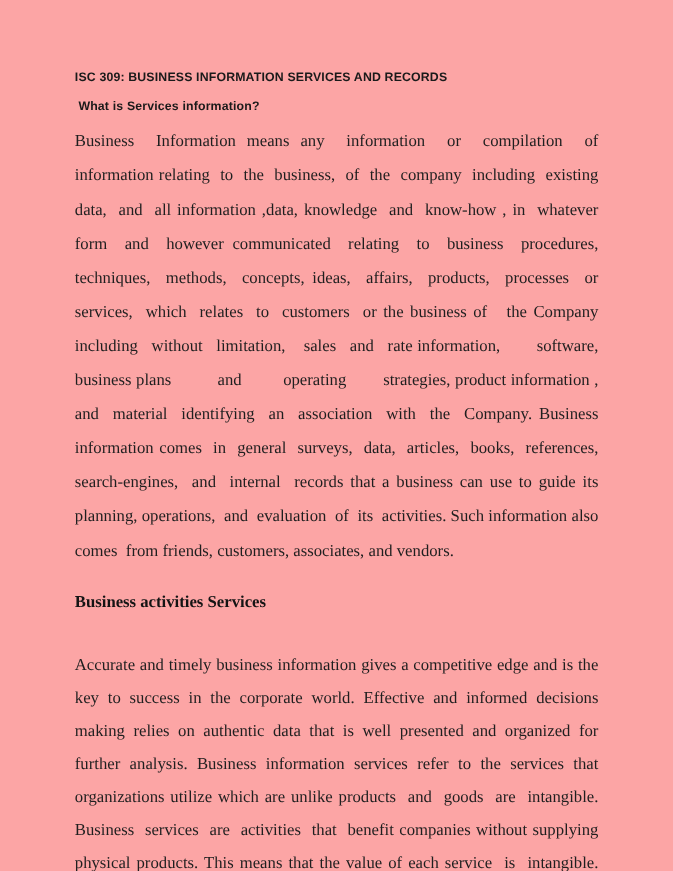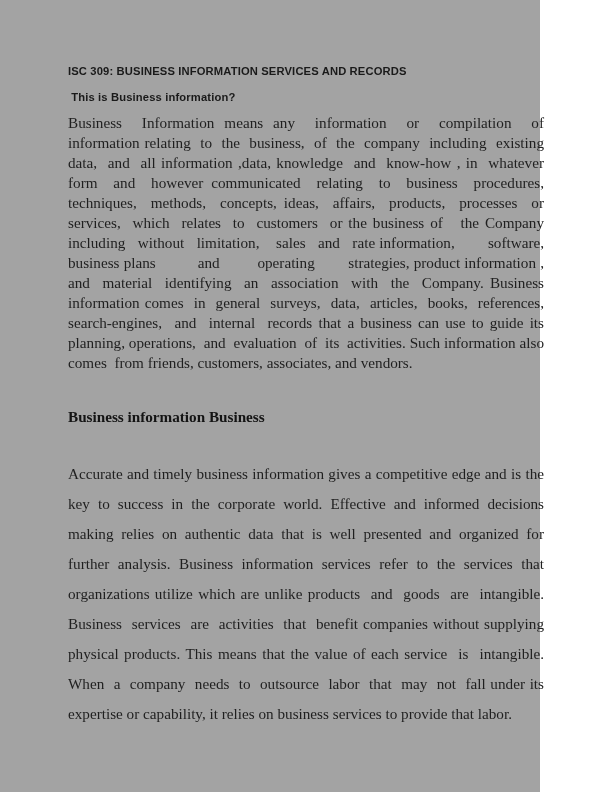--- a/index.html
+++ b/index.html
@@ -11,23 +11,23 @@
     width: 612px;
     height: 792px;
     overflow: hidden;
     font-family: "Liberation Serif", "DejaVu Serif", serif;
     color: #1c1c1c;
     -webkit-font-smoothing: antialiased;
   }
 
   .page {
     position: relative;
-    width: 540px;
+    width: 612px;
     height: 792px;
-    background: #a3a3a3;
+    background: #fca5a5;
     box-sizing: border-box;
   }
 
   .content {
     position: absolute;
     left: 68px;
     top: 64px;
     width: 476px;
   }
 
@@ -72,48 +72,48 @@
     color: #1f1f1f;
     text-align: justify;
     text-justify: inter-word;
     margin: 0;
     padding: 0;
     white-space: pre-wrap;
     hyphens: none;
   }
 
   .para-intro {
-    line-height: 20px;
-    margin-bottom: 12px;
+    line-height: 31px;
+    margin-bottom: 0;
   }
 
   .para-body {
     line-height: 30px;
   }
 
   
   .gap-after-intro   { height: 22px; }
   .gap-after-heading { height: 16px; }
   .gap-between-paras { height: 16px; }
 </style>
 </head>
 <body>
 
 <div class="page">
   <div class="content">
 
     <h1 class="doc-title">ISC 309: BUSINESS INFORMATION SERVICES AND RECORDS</h1>
 
-    <h2 class="doc-subtitle"> This is Business information?</h2>
+    <h2 class="doc-subtitle"> What is Services information?</h2>
 
     <p class="para para-intro">Business  Information means any  information  or  compilation  of  information relating  to  the  business,  of  the  company  including  existing  data,  and  all information ,data, knowledge  and  know-how , in  whatever  form  and  however communicated  relating  to  business  procedures,  techniques,  methods,  concepts, ideas,  affairs,  products,  processes  or  services,  which  relates  to  customers  or the business of   the Company including   without   limitation,    sales   and   rate information,        software, business plans          and         operating        strategies, product information , and  material  identifying  an  association  with  the  Company. Business information comes  in  general  surveys,  data,  articles,  books,  references, search-engines,  and  internal  records that a business can use to guide its planning, operations,  and  evaluation  of  its  activities. Such information also  comes  from friends, customers, associates, and vendors.</p>
 
     <div class="gap-after-intro"></div>
 
-    <h3 class="section-heading">Business information Business</h3>
+    <h3 class="section-heading">Business activities Services</h3>
 
     <div class="gap-after-heading"></div>
 
 
     <div class="gap-between-paras"></div>
 
     <p class="para para-body">Accurate and timely business information gives a competitive edge and is the key to success in the corporate world. Effective and informed decisions  making relies on authentic data that is well presented and organized for further analysis. Business information services refer to the services that organizations utilize which are unlike products  and  goods  are  intangible.  Business  services  are  activities  that  benefit companies without supplying physical products. This means that the value of each service  is  intangible.  When  a  company  needs  to  outsource  labor  that  may  not  fall under its expertise or capability, it relies on business services to provide that labor.</p>
 
   </div>
 </div>

